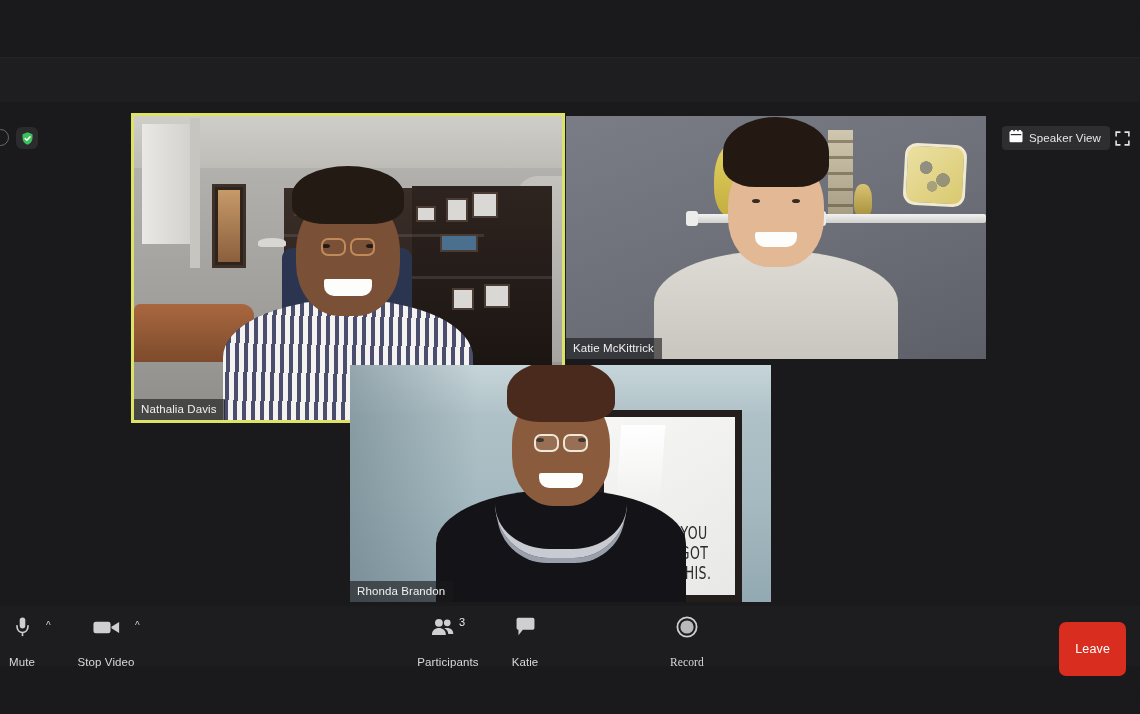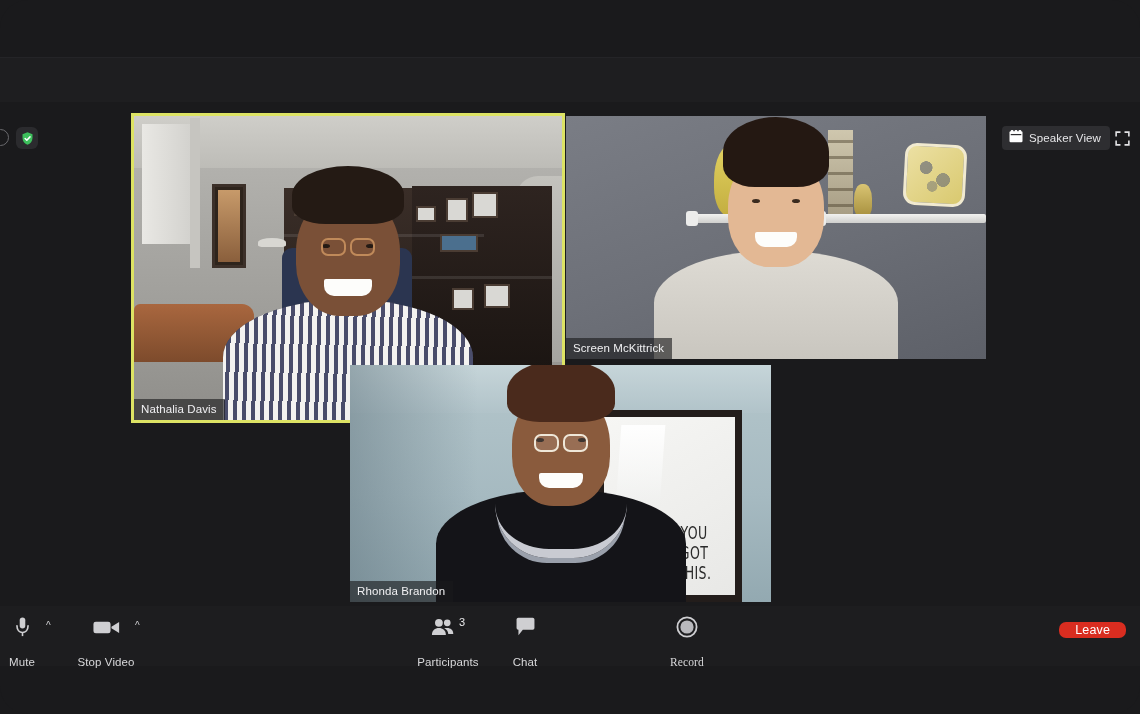--- a/index.html
+++ b/index.html
@@ -179,21 +179,21 @@
   }
   .tb-icon { height:26px; display:flex; align-items:center; justify-content:center; }
   .tb-label { margin-top:16px; color:#d8d8da; font-size:11.5px; letter-spacing:.1px; }
   .tb-label.green { color:#4ec16a; }
   .caret { position:absolute; top:14px; color:#cfcfd2; font-size:10px; cursor:pointer; }
   .badge { color:#e8e8ea; font-size:11px; margin-left:2px; position:relative; top:-5px; }
 
   .leave-btn {
     position:absolute; right:14px; top:622px;
     background:#d92d20; color:#fff; font-size:12.5px;
-    padding:1px 16px; border-radius:7px; border:none; cursor:pointer;
+    padding:20px 16px; border-radius:7px; border:none; cursor:pointer;
     letter-spacing:.15px;
   }
 </style>
 </head>
 <body>
 
 <div id="app">
 
   <div class="topbar-divider"></div>
   <div class="topbar">
@@ -300,21 +300,21 @@
         <div class="person">
           <div class="torso kat-torso"></div>
           <div class="head kat-head">
             <div class="eye" style="left:24px;top:48px;background:#3a2a1e;"></div>
             <div class="eye" style="right:24px;top:48px;background:#3a2a1e;"></div>
           </div>
           <div class="hair kat-hair"></div>
           <div class="mouth kat-mouth"></div>
         </div>
       </div>
-      <div class="name-tag">Screen McKittrick</div>
+      <div class="name-tag">Katie McKittrick</div>
     </div>
 
     <div class="tile" id="tile-rhonda">
       <div class="tile-inner">
         <div class="r-wall"></div>
         <div class="r-corner"></div>
         <div class="r-wall-dark"></div>
         <div class="r-frame">
           <div class="r-frame-in">
             <div class="r-glare"></div>
@@ -383,21 +383,21 @@
       </div>
       <div class="tb-label">Participants</div>
     </div>
 
     <div class="tb-item" style="left:480px;">
       <div class="tb-icon">
         <svg width="21" height="20" viewBox="0 0 22 21" aria-hidden="true">
           <path d="M1.6 2.4 A1.8 1.8 0 0 1 3.4 0.8 H18.6 A1.8 1.8 0 0 1 20.4 2.4 V11.6 A1.8 1.8 0 0 1 18.6 13.4 H8.2 L3.6 19.2 V13.4 H3.4 A1.8 1.8 0 0 1 1.6 11.6 Z" fill="#cfcfd2"></path>
         </svg>
       </div>
-      <div class="tb-label">Chat</div>
+      <div class="tb-label">Katie</div>
     </div>
 
 
     <div class="tb-item" style="left:642px;font-family:Liberation Serif, serif;">
       <div class="tb-icon">
         <svg width="22" height="22" viewBox="0 0 22 22" aria-hidden="true">
           <circle cx="11" cy="11" r="9.6" fill="none" stroke="#cfcfd2" stroke-width="1.8"></circle>
           <circle cx="11" cy="11" r="6.6" fill="#b9b9bd"></circle>
         </svg>
       </div>

